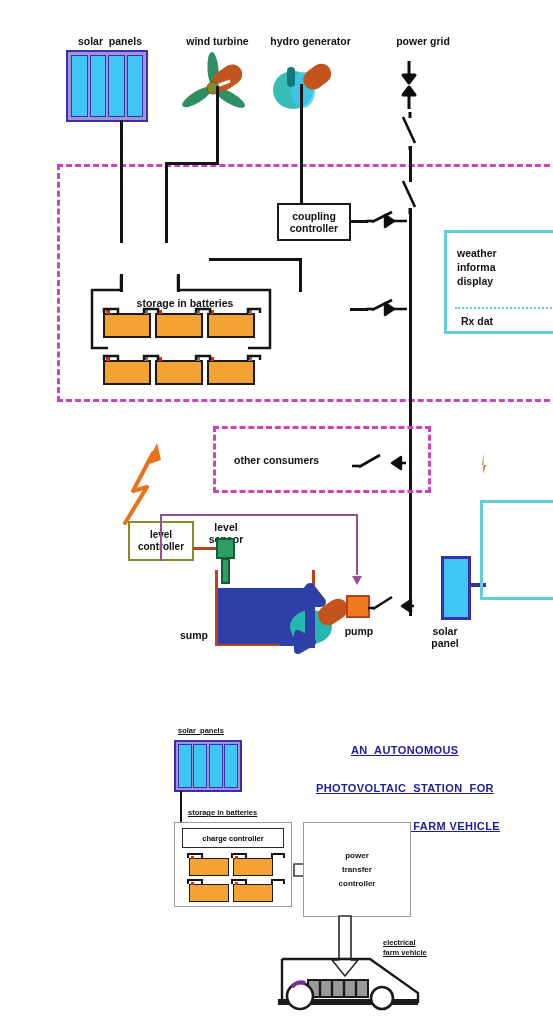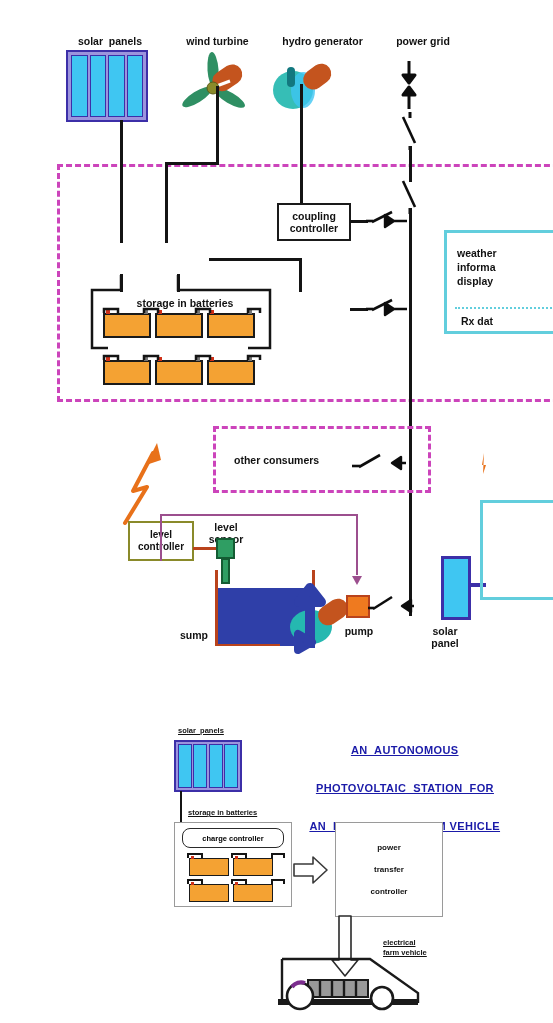--- a/index.html
+++ b/index.html
@@ -34,21 +34,21 @@
 </style>
 </head>
 <body>
 
 <div id="stage">
 
   <div class="dash" style="left:57px;top:164px;width:520px;height:238px;border:3px dashed #cc44bb;border-right:none;"></div>
 
   <div class="lbl ctr" style="left:60px;top:35px;width:100px;">solar  panels</div>
   <div class="lbl ctr" style="left:170px;top:35px;width:95px;">wind turbine</div>
-  <div class="lbl ctr" style="left:270px;top:35px;width:105px;">hydro generator</div>
+  <div class="lbl ctr" style="left:258px;top:35px;width:105px;">hydro generator</div>
   <div class="lbl ctr" style="left:378px;top:35px;width:90px;">power grid</div>
 
   <div class="panelframe" style="left:66px;top:50px;width:82px;height:72px;">
     <div class="cell"></div>
     <div class="cell"></div>
     <div class="cell"></div>
     <div class="cell"></div>
   </div>
 
   <div class="wire wv" style="left:120px;top:120px;height:123px;"></div>
@@ -257,42 +257,42 @@
     <div class="cell"></div>
     <div class="cell"></div>
     <div class="cell"></div>
     <div class="cell"></div>
   </div>
   <div class="wire wv" style="left:180px;top:791px;height:34px;width:2px;"></div>
 
   <div class="smlbl ul" style="left:188px;top:808px;">storage in batteries</div>
 
   <div class="gbox" style="left:174px;top:822px;width:118px;height:85px;"></div>
-  <div class="kbox" style="left:182px;top:828px;width:102px;height:20px;border-radius:8px;">charge  controller</div>
+  <div class="kbox" style="left:182px;top:828px;width:102px;height:20px;">charge  controller</div>
 
   <div class="batt" style="left:189px;top:858px;width:40px;height:18px;border-width:1.5px;"></div>
   <div class="term" style="left:191px;top:856px;width:3px;height:3px;"></div>
   <div class="batt" style="left:233px;top:858px;width:40px;height:18px;border-width:1.5px;"></div>
   <div class="term" style="left:235px;top:856px;width:3px;height:3px;"></div>
   <div class="batt" style="left:189px;top:884px;width:40px;height:18px;border-width:1.5px;"></div>
   <div class="term" style="left:191px;top:882px;width:3px;height:3px;"></div>
   <div class="batt" style="left:233px;top:884px;width:40px;height:18px;border-width:1.5px;"></div>
   <div class="term" style="left:235px;top:882px;width:3px;height:3px;"></div>
   <svg style="left:180px;top:848px;width:110px;height:62px;" viewBox="0 0 110 62">
     <path d="M8 10 v-4 h14 v4 M52 10 v-4 h14 v4 M92 10 v-4 h12 v4" stroke="#141414" stroke-width="2" fill="none"></path>
     <path d="M8 36 v-4 h14 v4 M52 36 v-4 h14 v4 M92 36 v-4 h12 v4" stroke="#141414" stroke-width="2" fill="none"></path>
   </svg>
 
   <svg style="left:293px;top:855px;width:36px;height:30px;" viewBox="0 0 36 30">
     <path d="M1 9 H20 V2 L34 15 L20 28 V21 H1 Z" fill="#ffffff" stroke="#3a3a3a" stroke-width="1.6" stroke-linejoin="round"></path>
   </svg>
 
   <div class="gbox" style="left:303px;top:822px;width:108px;height:95px;
               display:flex;align-items:center;justify-content:center;text-align:center;
-              font-size:8px;font-weight:bold;color:#111;line-height:22px;white-space:pre;margin-left:32px;">power
+              font-size:8px;font-weight:bold;color:#111;line-height:14px;white-space:pre;">power
 transfer
 controller</div>
 
   <svg style="left:330px;top:916px;width:30px;height:62px;" viewBox="0 0 30 62">
     <path d="M9 0 V44 H2 L15 60 L28 44 H21 V0 Z" fill="#ffffff" stroke="#2a2a2a" stroke-width="1.6" stroke-linejoin="round"></path>
   </svg>
 
   <div class="smlbl ul" style="left:383px;top:938px;line-height:10px;">electrical
 farm vehicle</div>
 

